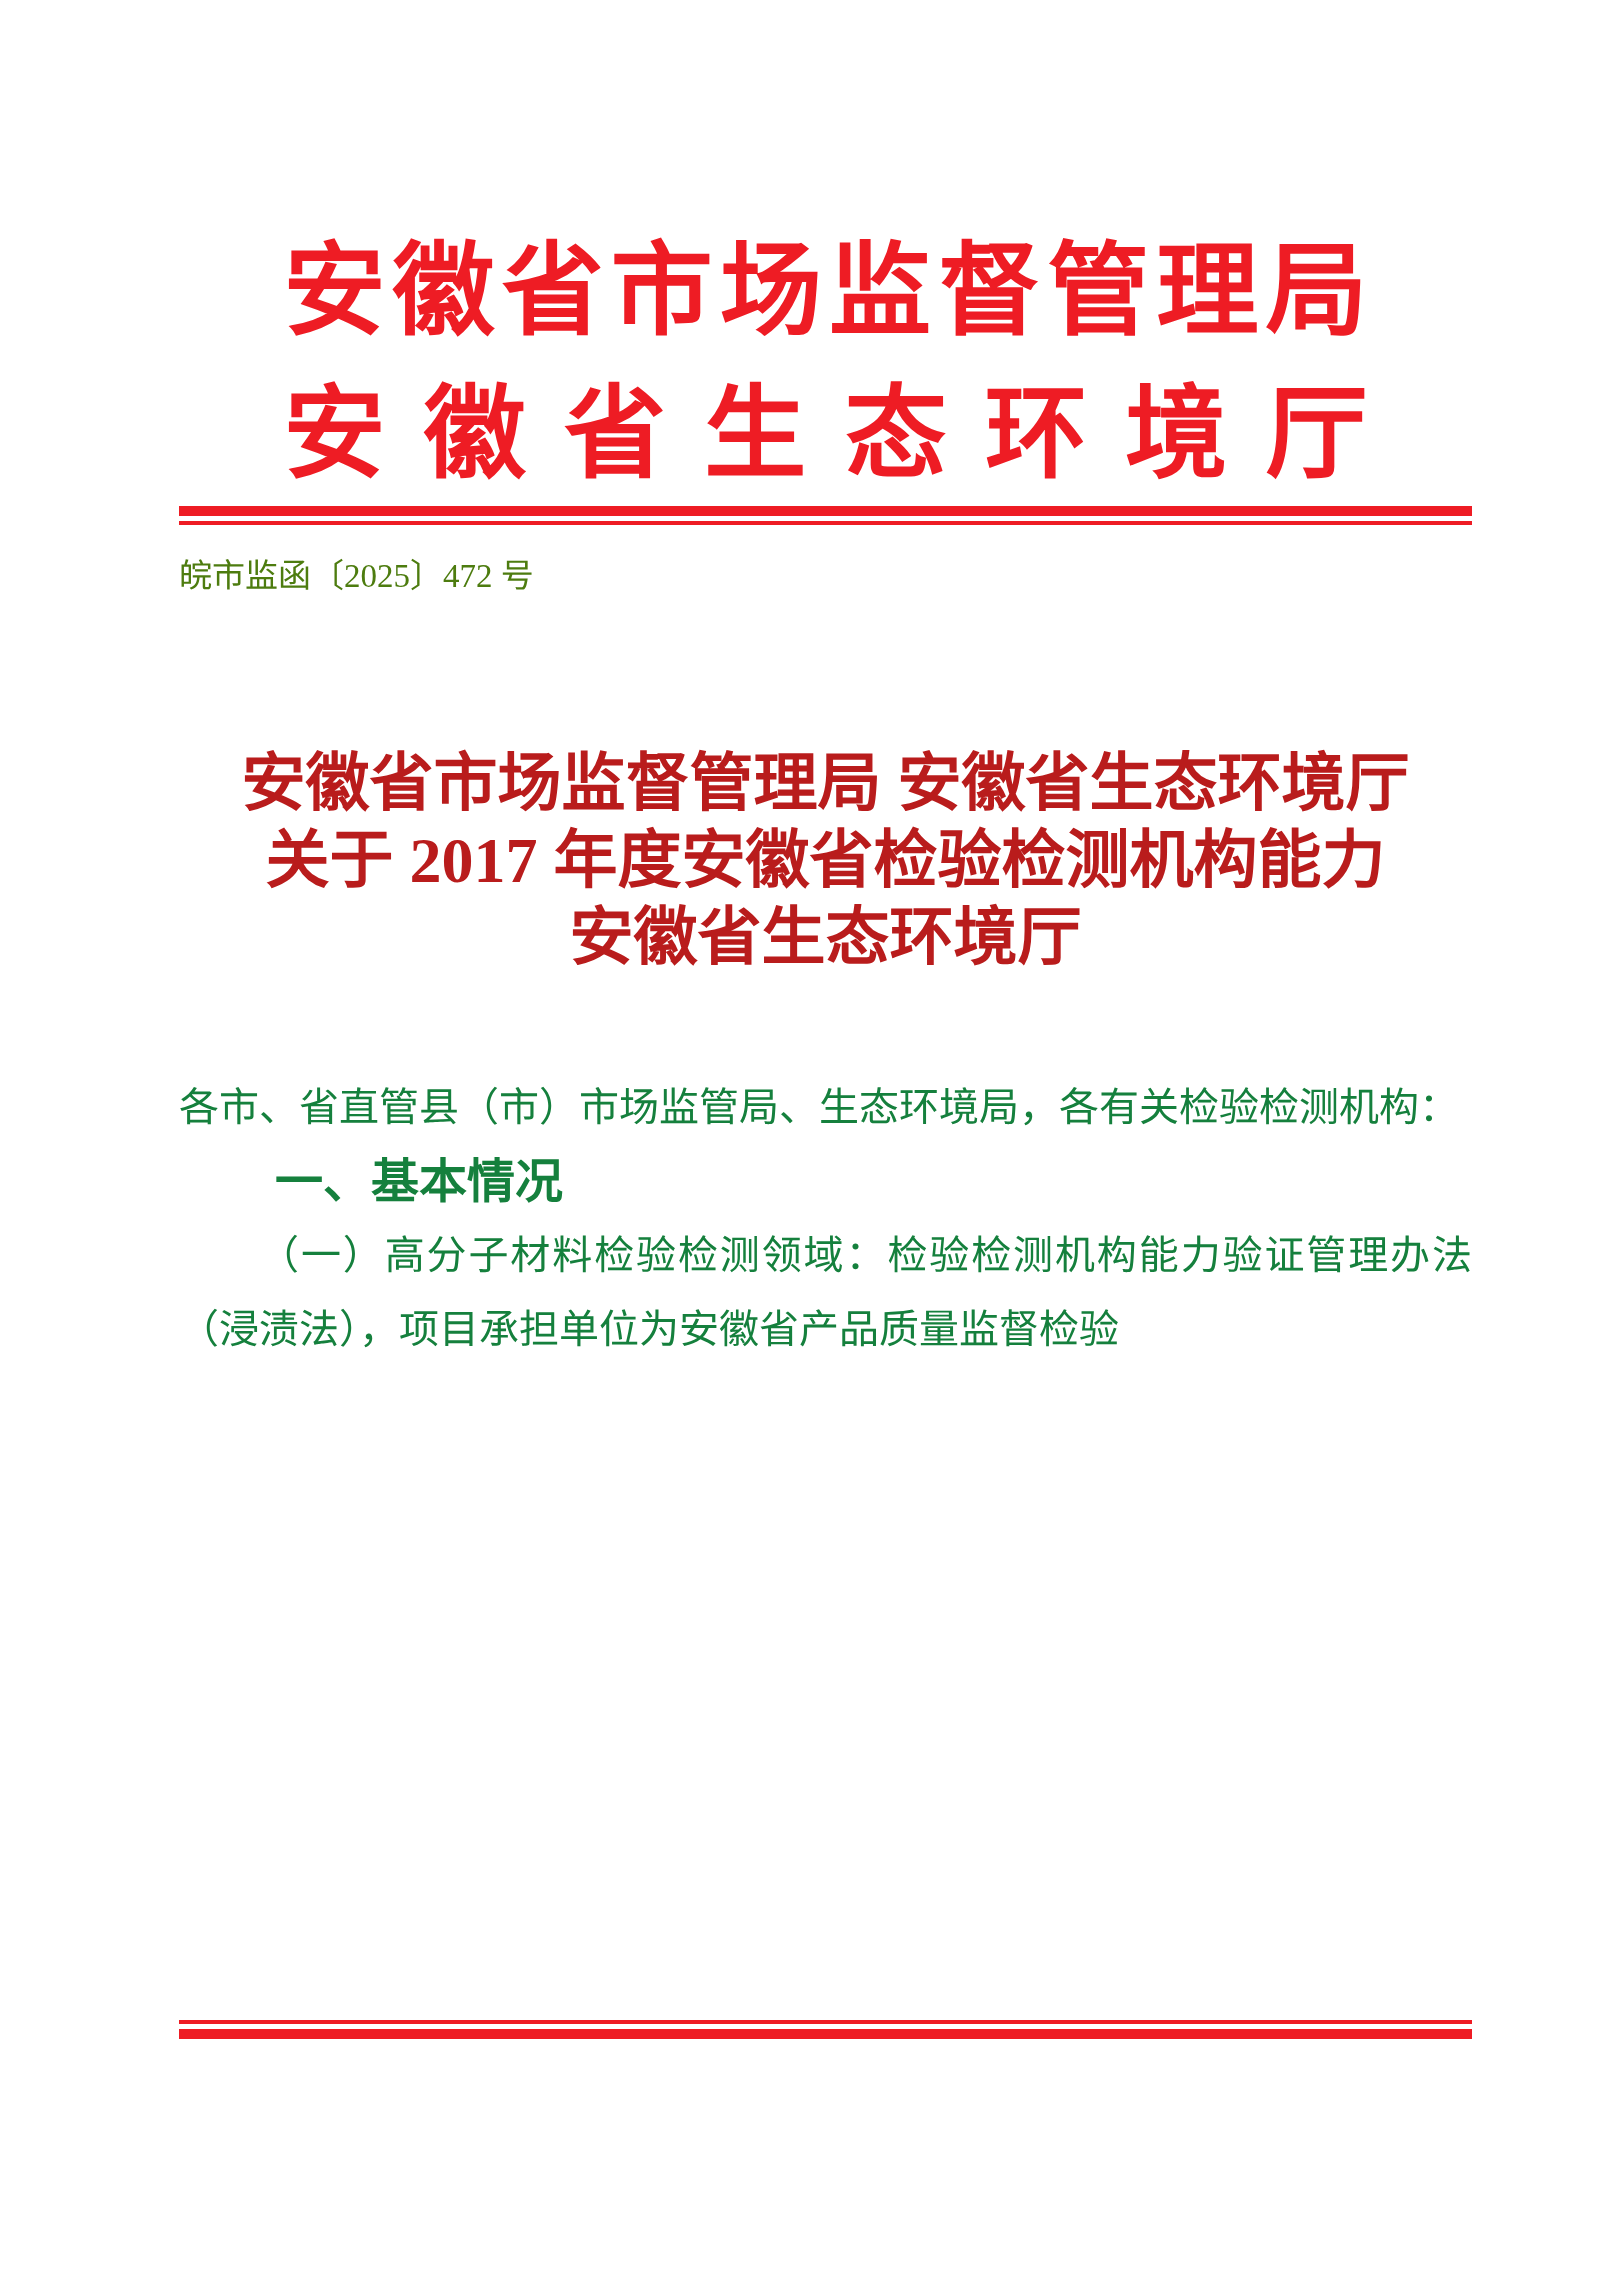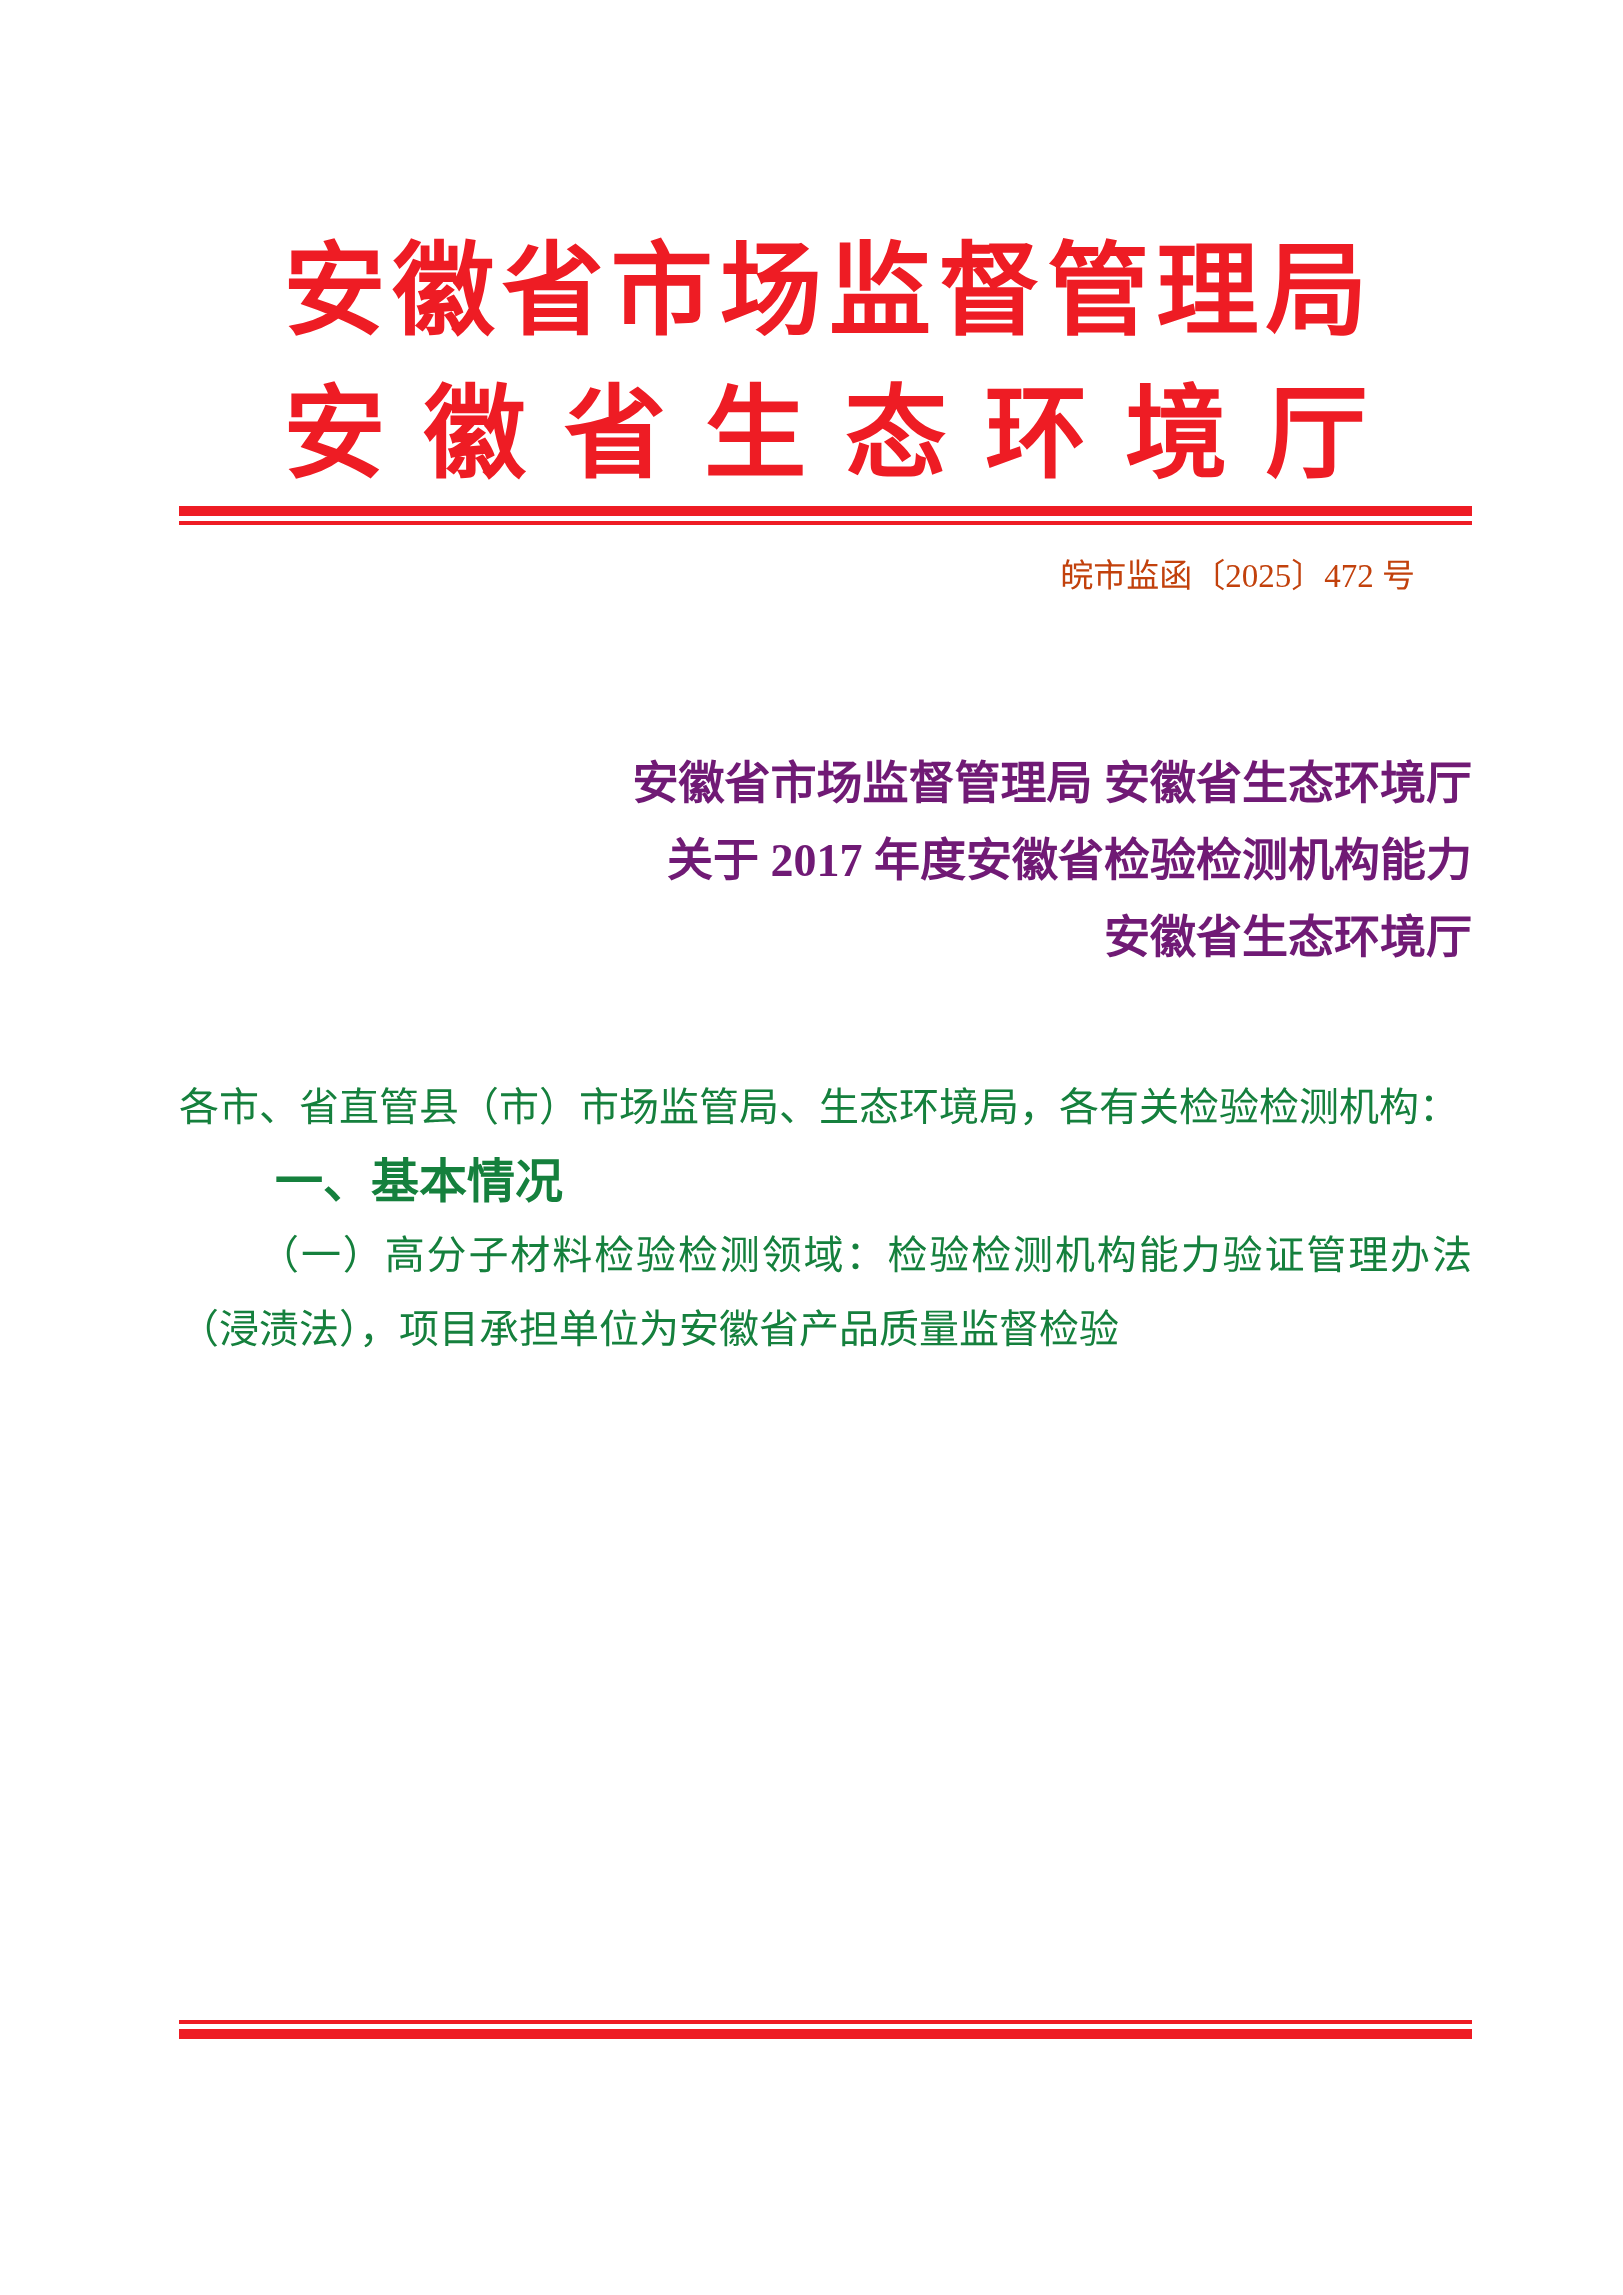--- a/index.html
+++ b/index.html
@@ -38,34 +38,33 @@
     justify-content: space-between;
   }
   
   .rule { border: none; margin: 0; padding: 0; }
   .rule-thick { height: 10.2px; background: #ee1c24; }
   .rule-thin  { height: 4.1px;  background: #ee1c24; }
   .rule-gap   { height: 4.6px;  background: transparent; }
   
   .doc-number {
     margin-top: 26.6px;
-    text-align: right;
     padding-right: 57px;
     font-size: 33px;
     line-height: 51px;
-    color: #c2410c;
+    color: #4d7c0f;
   }
   
   .title-block {
     margin-top: 143px;
-    text-align: right;
+    text-align: center;
     font-weight: bold;
-    font-size: 46px;
+    font-size: 64px;
     line-height: 77px;
-    color: #701a75;
+    color: #b91c1c;
   }
   
   .body-block {
     margin-top: 95px;
     font-size: 40px;
     line-height: 74px;
     text-align: justify;
     text-justify: inter-ideograph;
     color: #15803d;
   }

